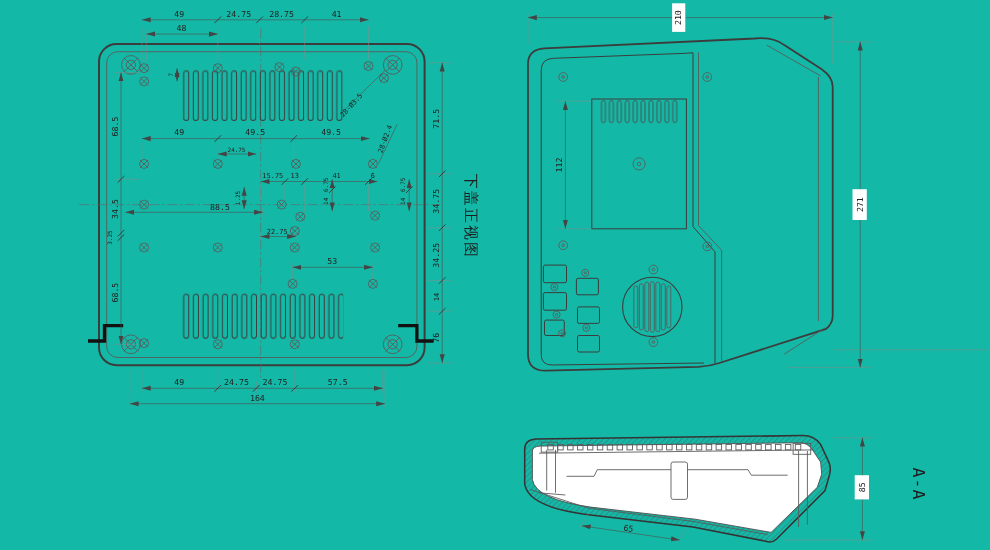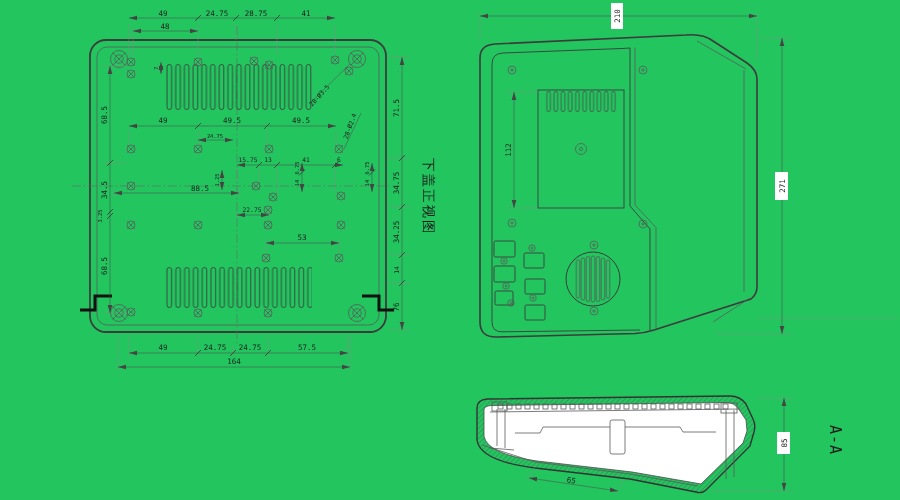--- a/index.html
+++ b/index.html
@@ -1,16 +1,16 @@
 <!DOCTYPE html>
 <html><head>
 <meta charset="utf-8">
 <style>
   html,body{margin:0;padding:0;background:#fff;}
-  #stage{position:relative;width:900px;height:500px;background:#22c55e;overflow:hidden;
+  #stage{position:relative;width:900px;height:500px;background:#14b8a6;overflow:hidden;
          font-family:"DejaVu Sans",sans-serif;}
   svg{position:absolute;left:0;top:0;}
   text{fill:#222;font-family:"DejaVu Sans Mono","DejaVu Sans",monospace;}
   .d{font-size:7.5px;text-anchor:middle;}
   .d6{font-size:6.3px;text-anchor:middle;}
   .d5{font-size:5.4px;text-anchor:middle;}
   .part{stroke:#3c3c3c;fill:none;}
   .thin{stroke:#5a5a5a;stroke-width:0.8;fill:none;}
   .dim{stroke:#4f4f4f;stroke-width:0.55;fill:none;}
   .ext{stroke:#8a8a8a;stroke-width:0.45;fill:none;}

